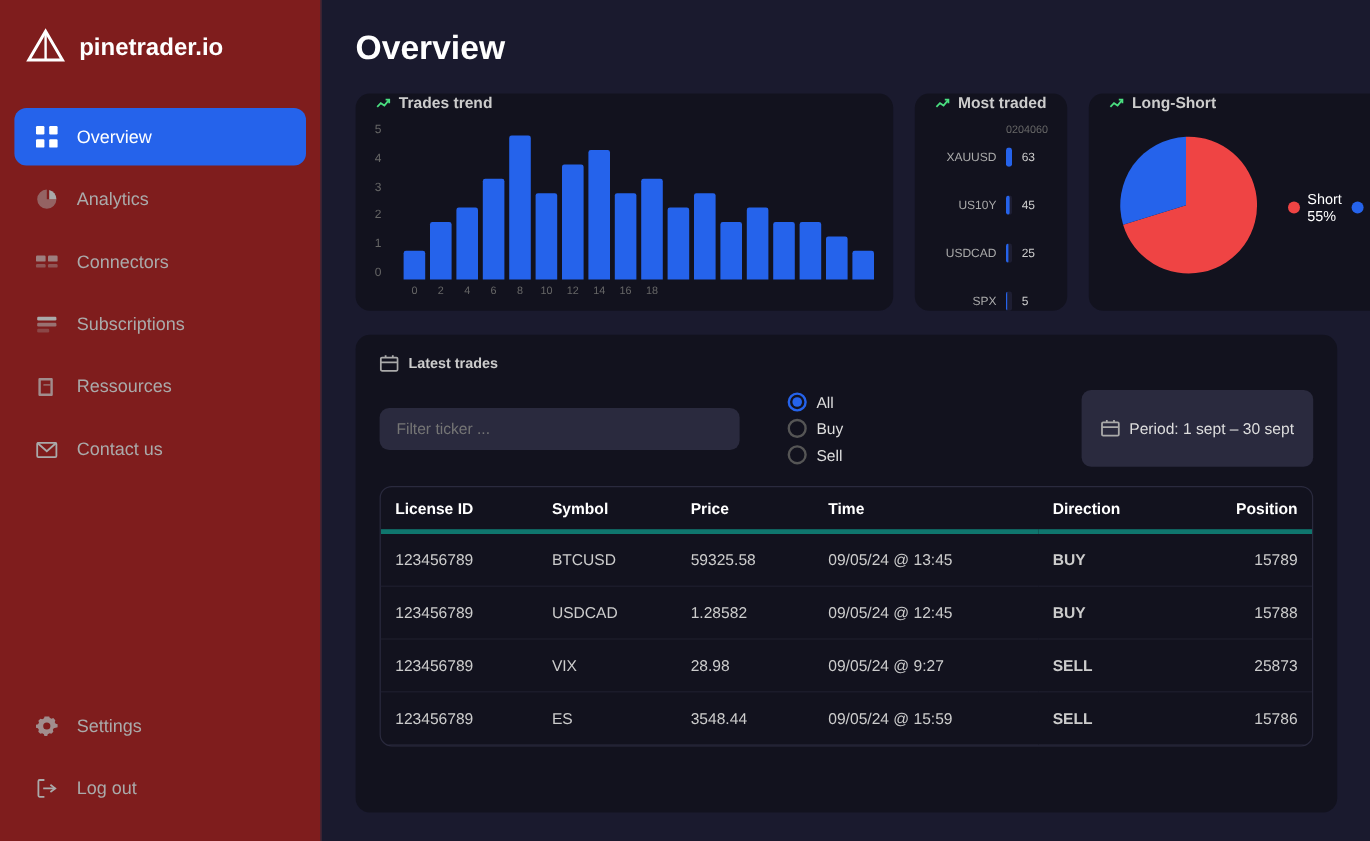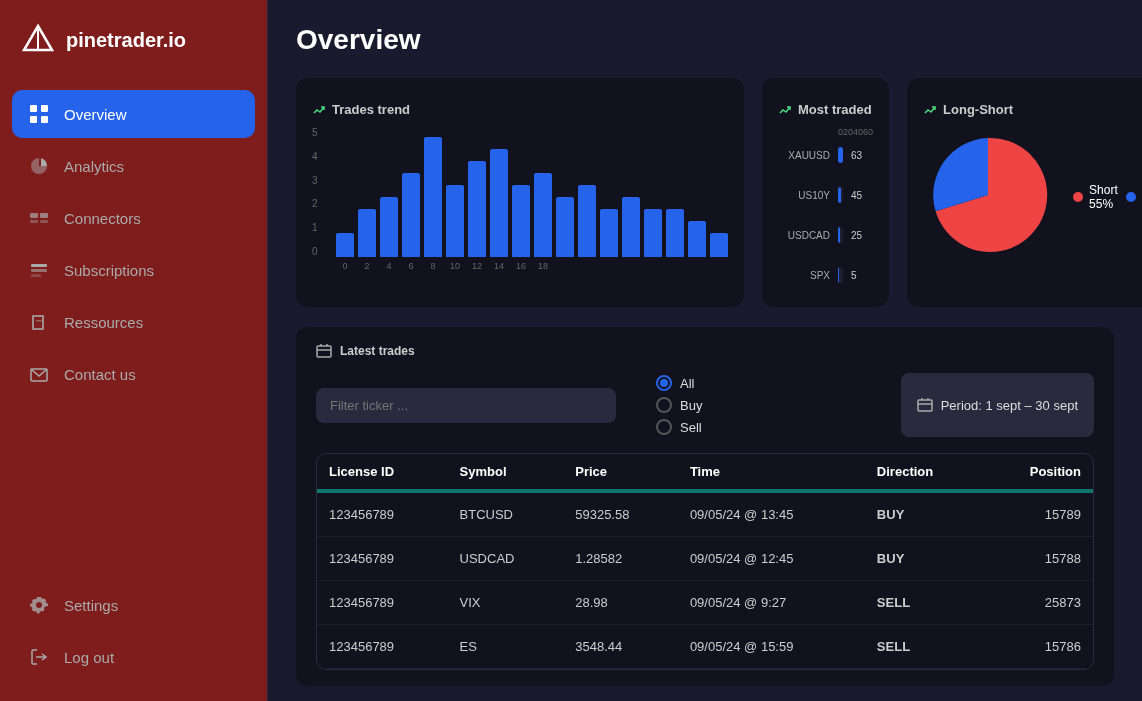--- a/index.html
+++ b/index.html
@@ -92,21 +92,21 @@
 
     
     .charts-row {
       display: flex;
       gap: 18px;
       margin-bottom: 20px;
     }
     .chart-card {
       background: #12121e;
       border-radius: 12px;
-      padding: 24px 16px;
+      padding: 0 16px;
       flex: 1;
     }
     .chart-card.wide { flex: 1.1; }
     .chart-card-title {
       display: flex;
       align-items: center;
       gap: 6px;
       font-size: 13px;
       color: #ccc;
       margin-bottom: 10px;

